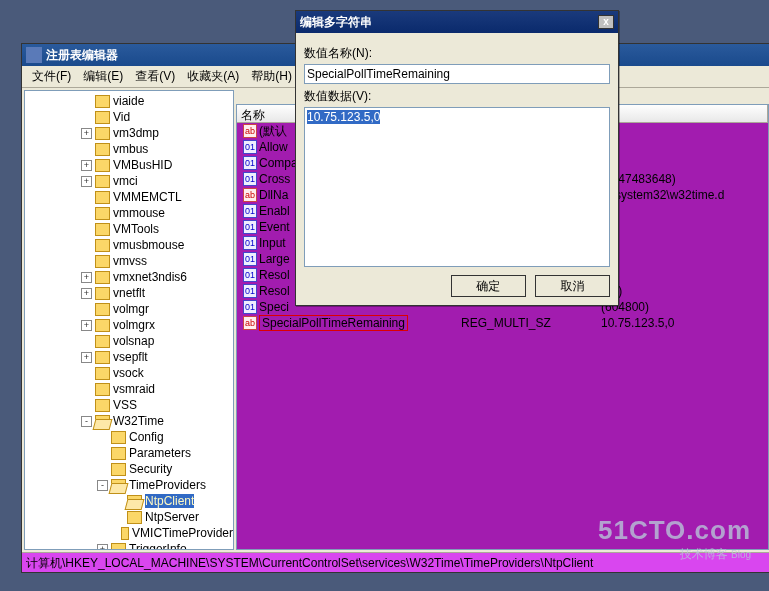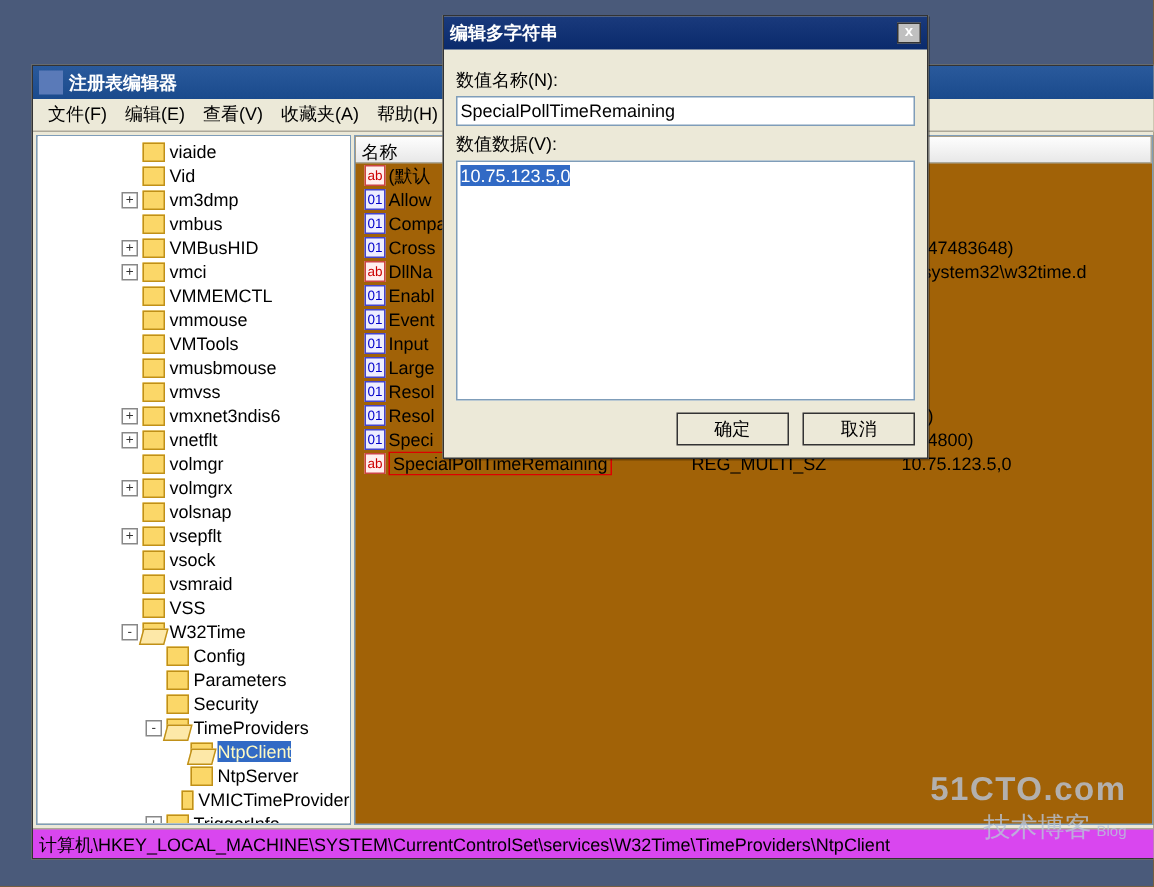--- a/index.html
+++ b/index.html
@@ -15,21 +15,21 @@
 
 .tree { width: 210px; background: #fff; border: 1px solid #7f9db9; margin: 2px; overflow: auto; }
 .tree-items { padding: 2px 0; }
 .tree-row { display: flex; align-items: center; height: 16px; white-space: nowrap; }
 .tree-row .expander { width: 11px; height: 11px; border: 1px solid #888; font-size: 9px; line-height: 9px; text-align: center; margin-right: 3px; color: #333; background: #fff; }
 .tree-row .noexp { width: 11px; margin-right: 3px; }
 .folder { width: 15px; height: 13px; background: #fbd768; border: 1px solid #c09018; margin-right: 3px; position: relative; }
 .folder.open::before { content: ''; position: absolute; left: -2px; top: 3px; width: 15px; height: 9px; background: #fde8a8; border: 1px solid #c09018; transform: skewX(-15deg); }
 .tree-row.selected span.label { background: #316ac5; color: #fef9c3; }
 
-.listview { flex: 1; background: #a16207; border: 1px solid #7f9db9; margin: 2px 2px 2px 0; overflow: hidden; position: relative; }
+.listview { flex: 1; background: #a21caf; border: 1px solid #7f9db9; margin: 16px 2px 2px 0; overflow: hidden; position: relative; }
 .list-header { height: 18px; background: linear-gradient(#fefefe, #e8e8e8); border-bottom: 1px solid #aca899; display: flex; }
 .list-header .col { border-right: 1px solid #aca899; padding: 2px 4px; }
 .col-name { width: 220px; }
 .col-type { width: 140px; }
 .col-data { flex: 1; }
 .list-body { }
 .list-row { display: flex; height: 16px; align-items: center; }
 .list-row .cell { padding: 0 4px; white-space: nowrap; overflow: hidden; }
 .val-icon { width: 14px; height: 14px; margin: 0 2px; font-size: 9px; text-align: center; line-height: 12px; border: 1px solid; }
 .val-icon.str { background: #fee; border-color: #c44; color: #c00; }
@@ -42,22 +42,22 @@
 .dialog .close { width: 16px; height: 14px; background: #c0c0c0; border: 1px solid #333; text-align: center; line-height: 12px; font-weight: bold; font-size: 10px; }
 .dialog-body { padding: 8px; }
 .dialog-body label { display: block; margin: 4px 0 2px; }
 .dlg-input { width: 100%; height: 20px; border: 1px solid #7f9db9; padding: 2px; background: #fff; }
 .dlg-textarea { width: 100%; height: 160px; border: 1px solid #7f9db9; background: #fff; padding: 2px; resize: none; font-family: "SimSun", monospace; }
 .dlg-textarea .sel { background: #316ac5; color: #fff; }
 .dlg-buttons { text-align: right; margin-top: 8px; }
 .dlg-buttons button { width: 75px; height: 22px; margin-left: 6px; background: #ece9d8; border: 1px solid #333; }
 
 .watermark { position: absolute; right: 18px; bottom: 28px; color: #b8c4d8; opacity: .8; text-align: right; font-family: Arial; }
-.watermark .big { font-size: 22px; font-weight: bold; letter-spacing: 1px; }
-.watermark .small { font-size: 18px; }
+.watermark .big { font-size: 26px; font-weight: bold; letter-spacing: 1px; }
+.watermark .small { font-size: 12px; }
 .watermark .tiny { font-size: 10px; }
 </style>
 </head>
 <body>
 
 <div class="main-window">
   <div class="titlebar">
     <span class="icon"></span>
     <span class="title">注册表编辑器</span>
   </div>

